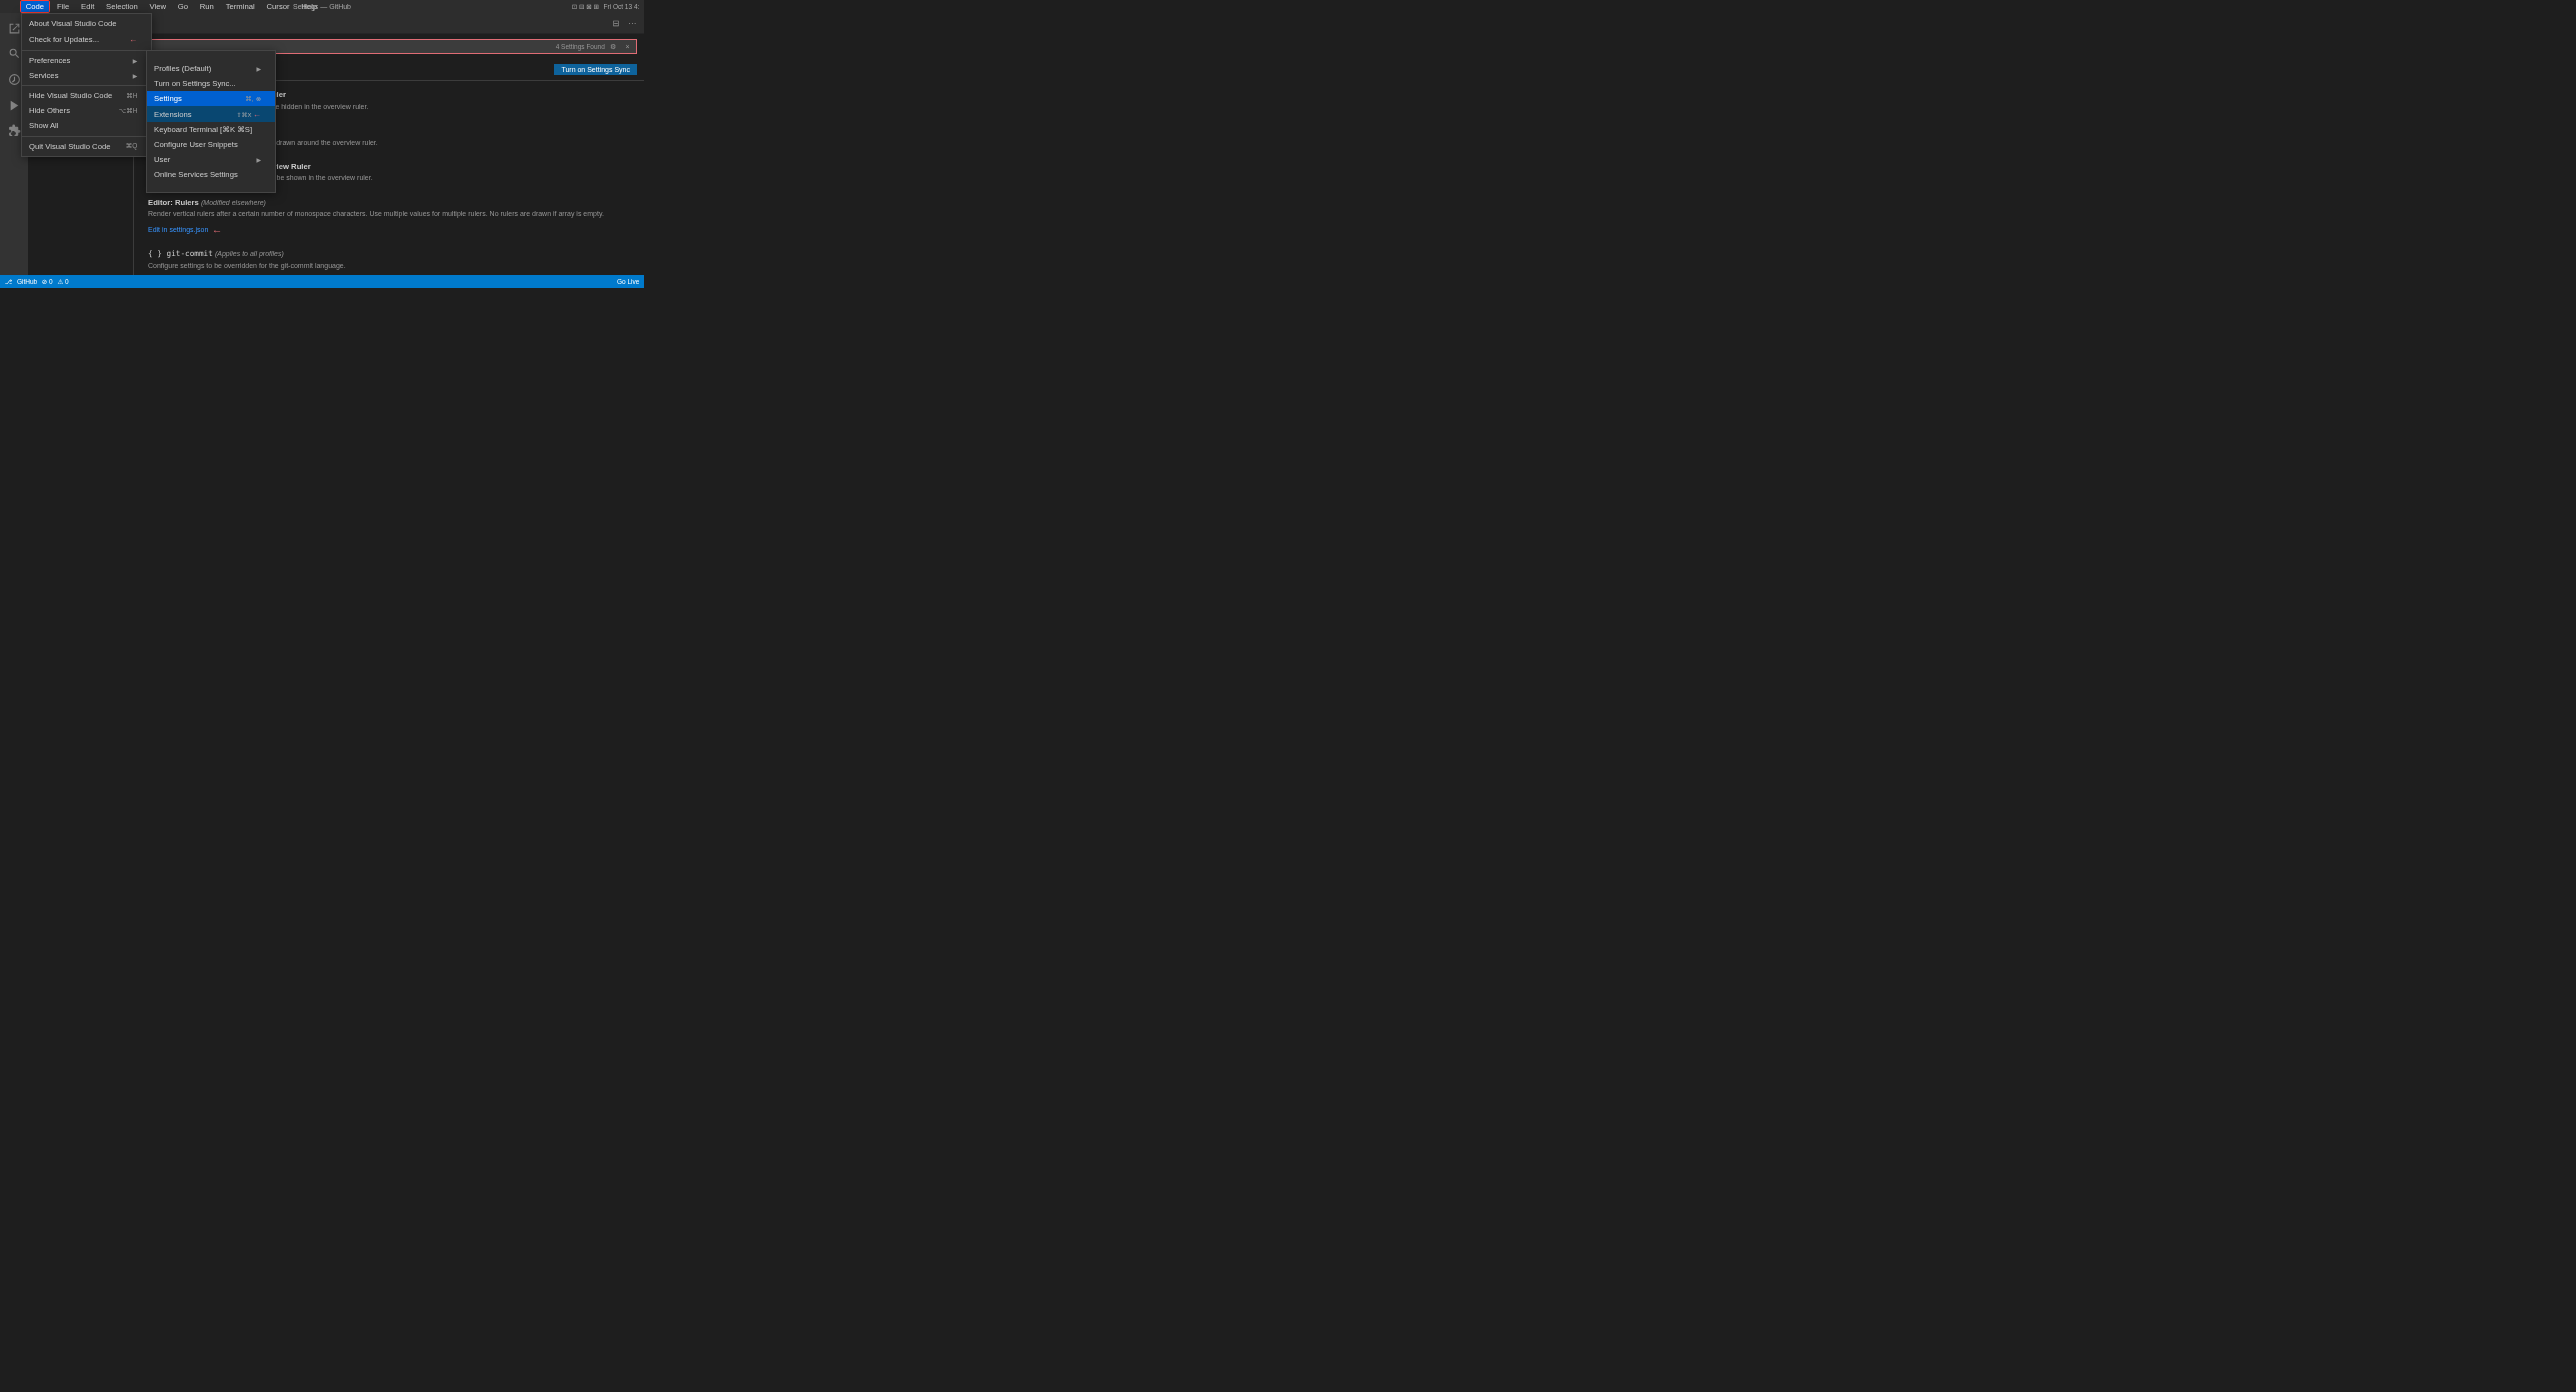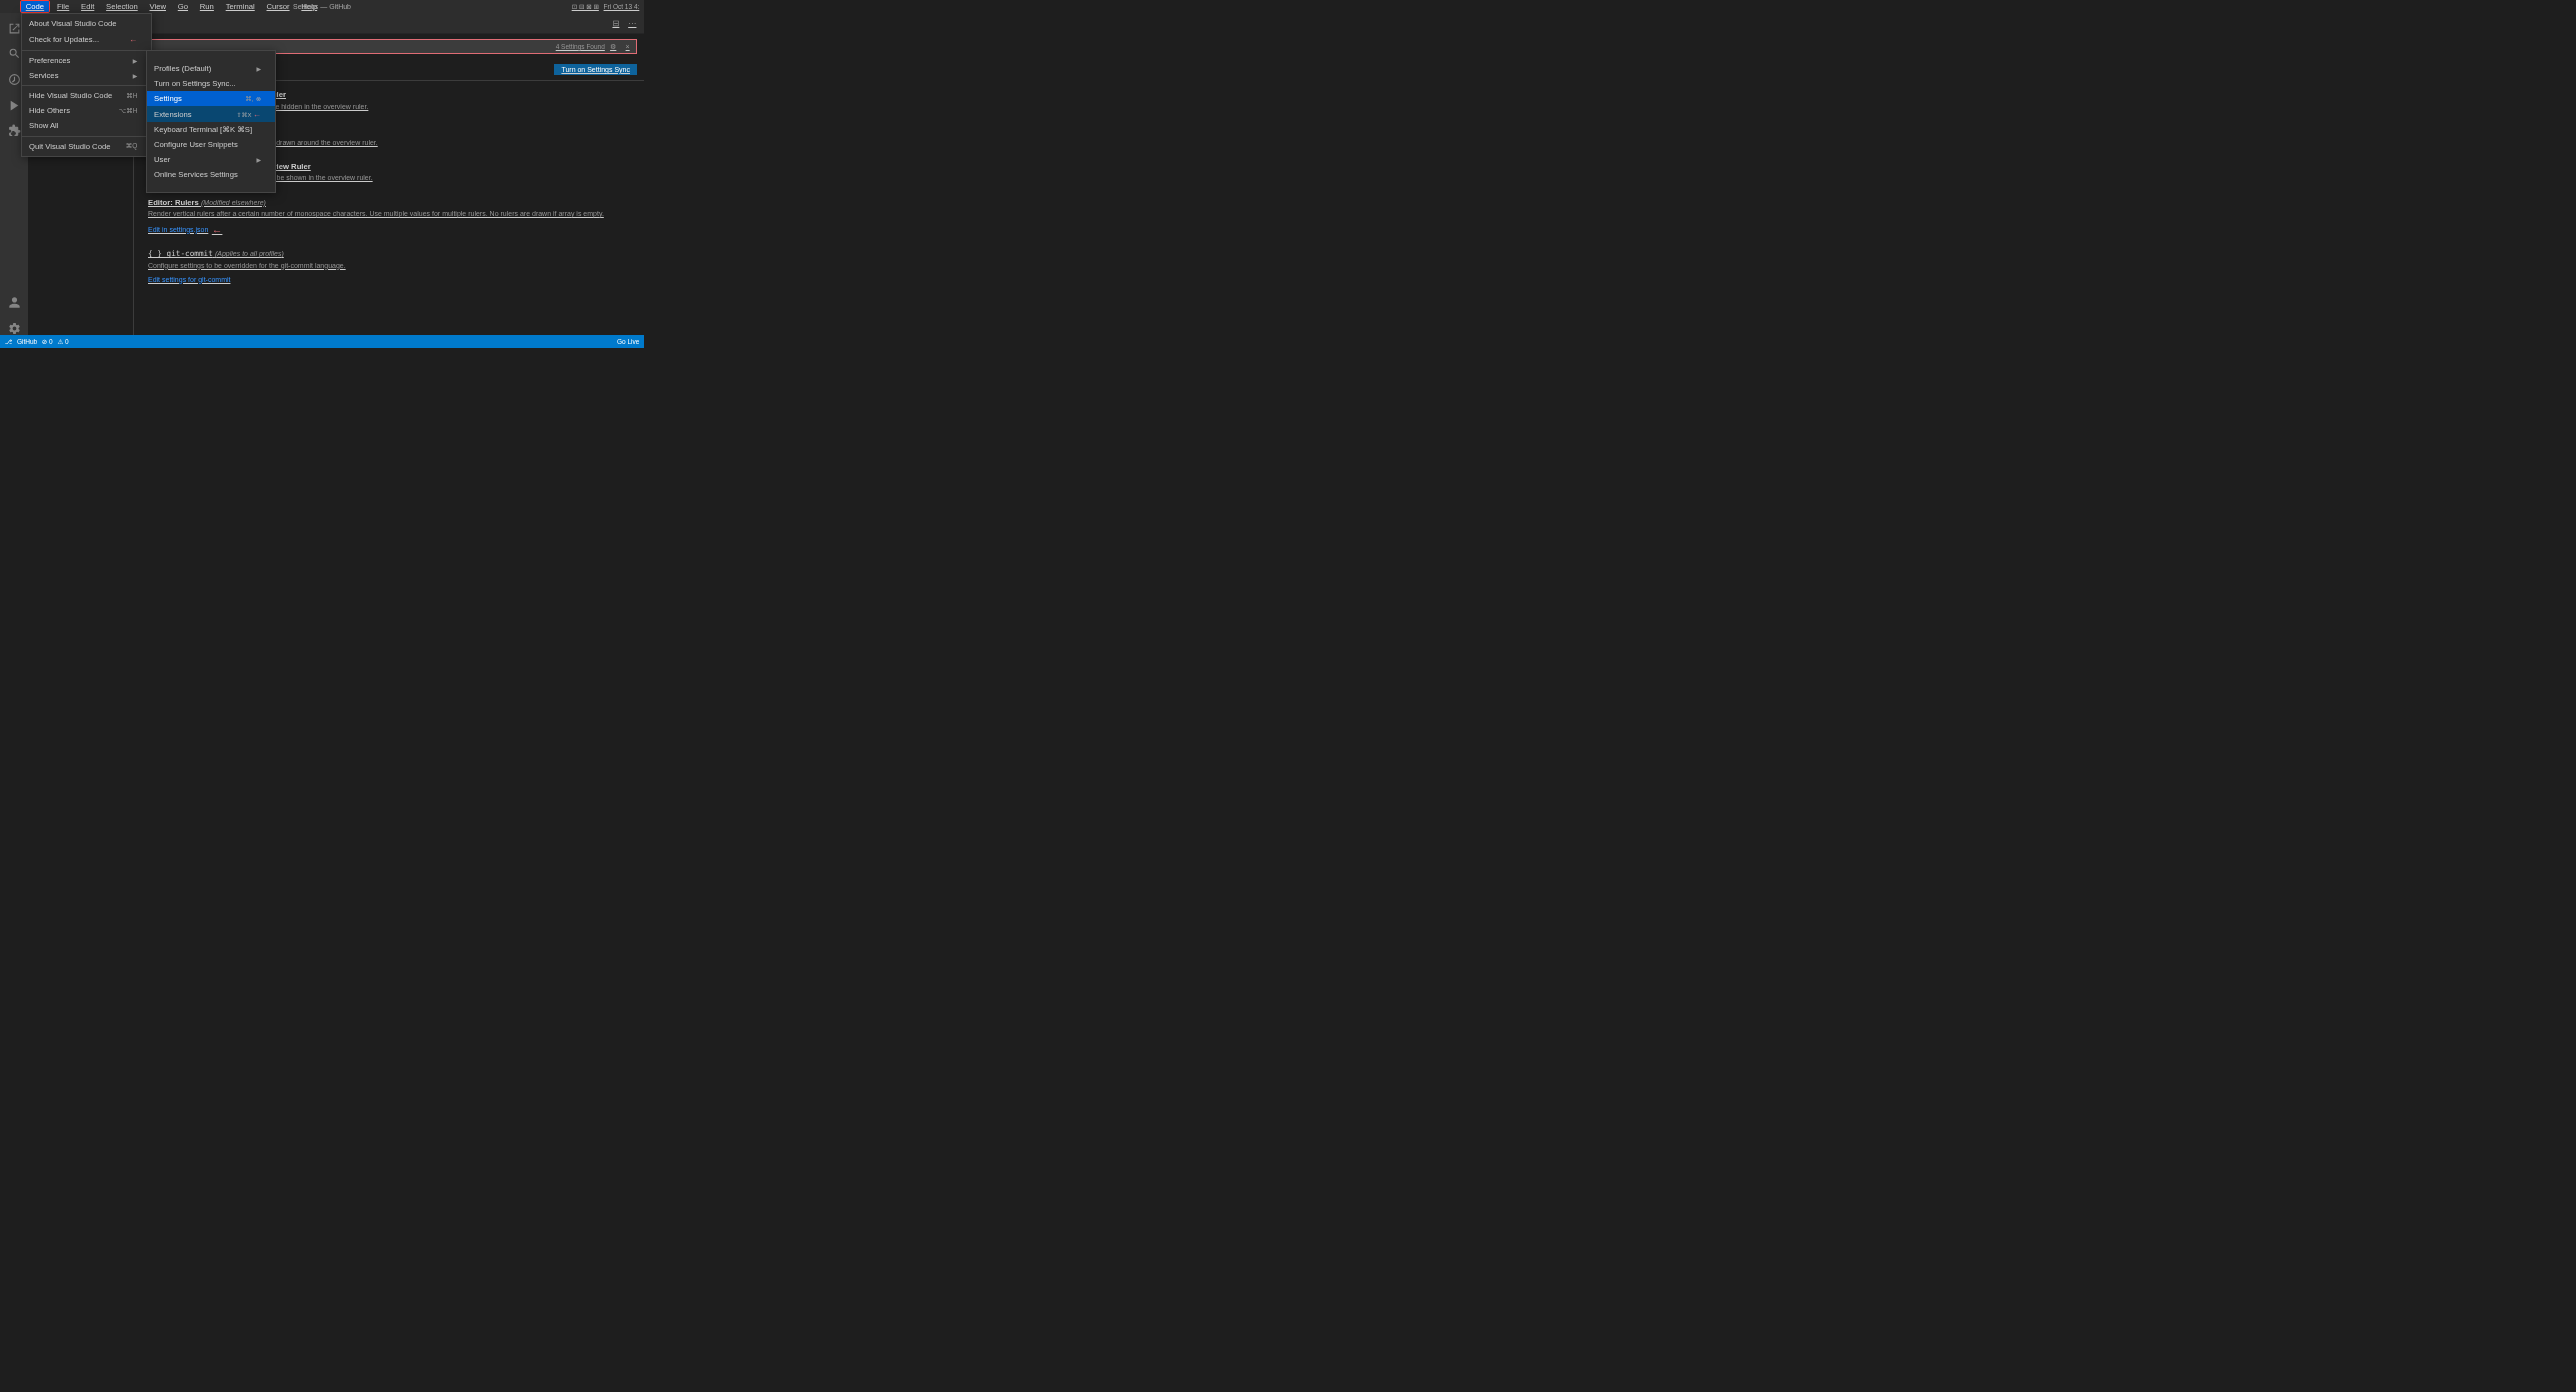--- a/index.html
+++ b/index.html
@@ -419,21 +419,21 @@
       justify-content: center;
       cursor: pointer;
       color: #969696;
       font-size: 7px;
       border-radius: 1.2px;
     }
   </style>
 </head>
 <body>
 
-<div style="position:relative; width:644px; height:348px; overflow:hidden;text-decoration:underline;">
+<div style="position:relative; width:644px; height:288px; overflow:hidden;">
 
   <div class="menubar">
     <span class="menubar-apple"></span>
     <span class="menubar-item active">Code</span>
     <span class="menubar-item">File</span>
     <span class="menubar-item">Edit</span>
     <span class="menubar-item">Selection</span>
     <span class="menubar-item">View</span>
     <span class="menubar-item">Go</span>
     <span class="menubar-item">Run</span>

